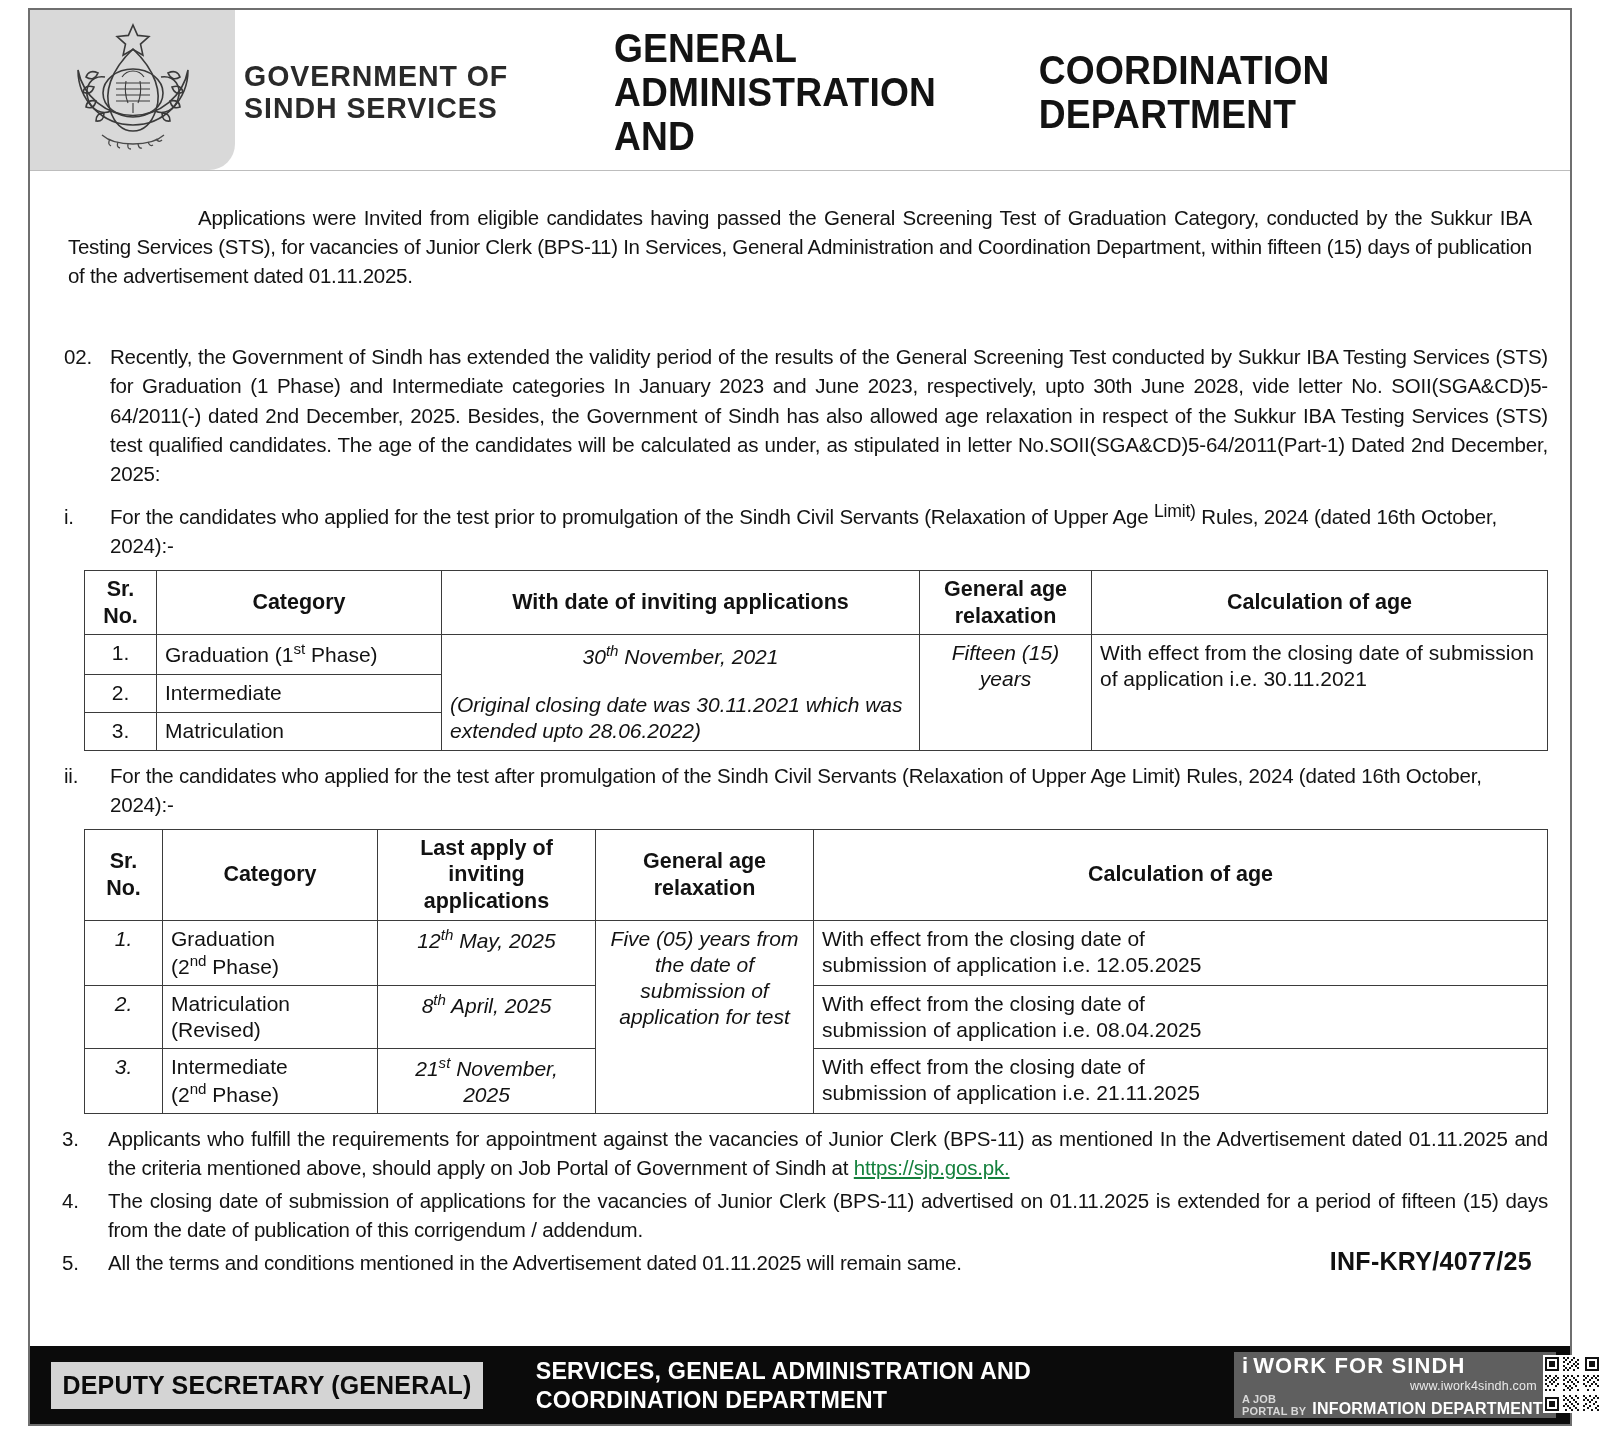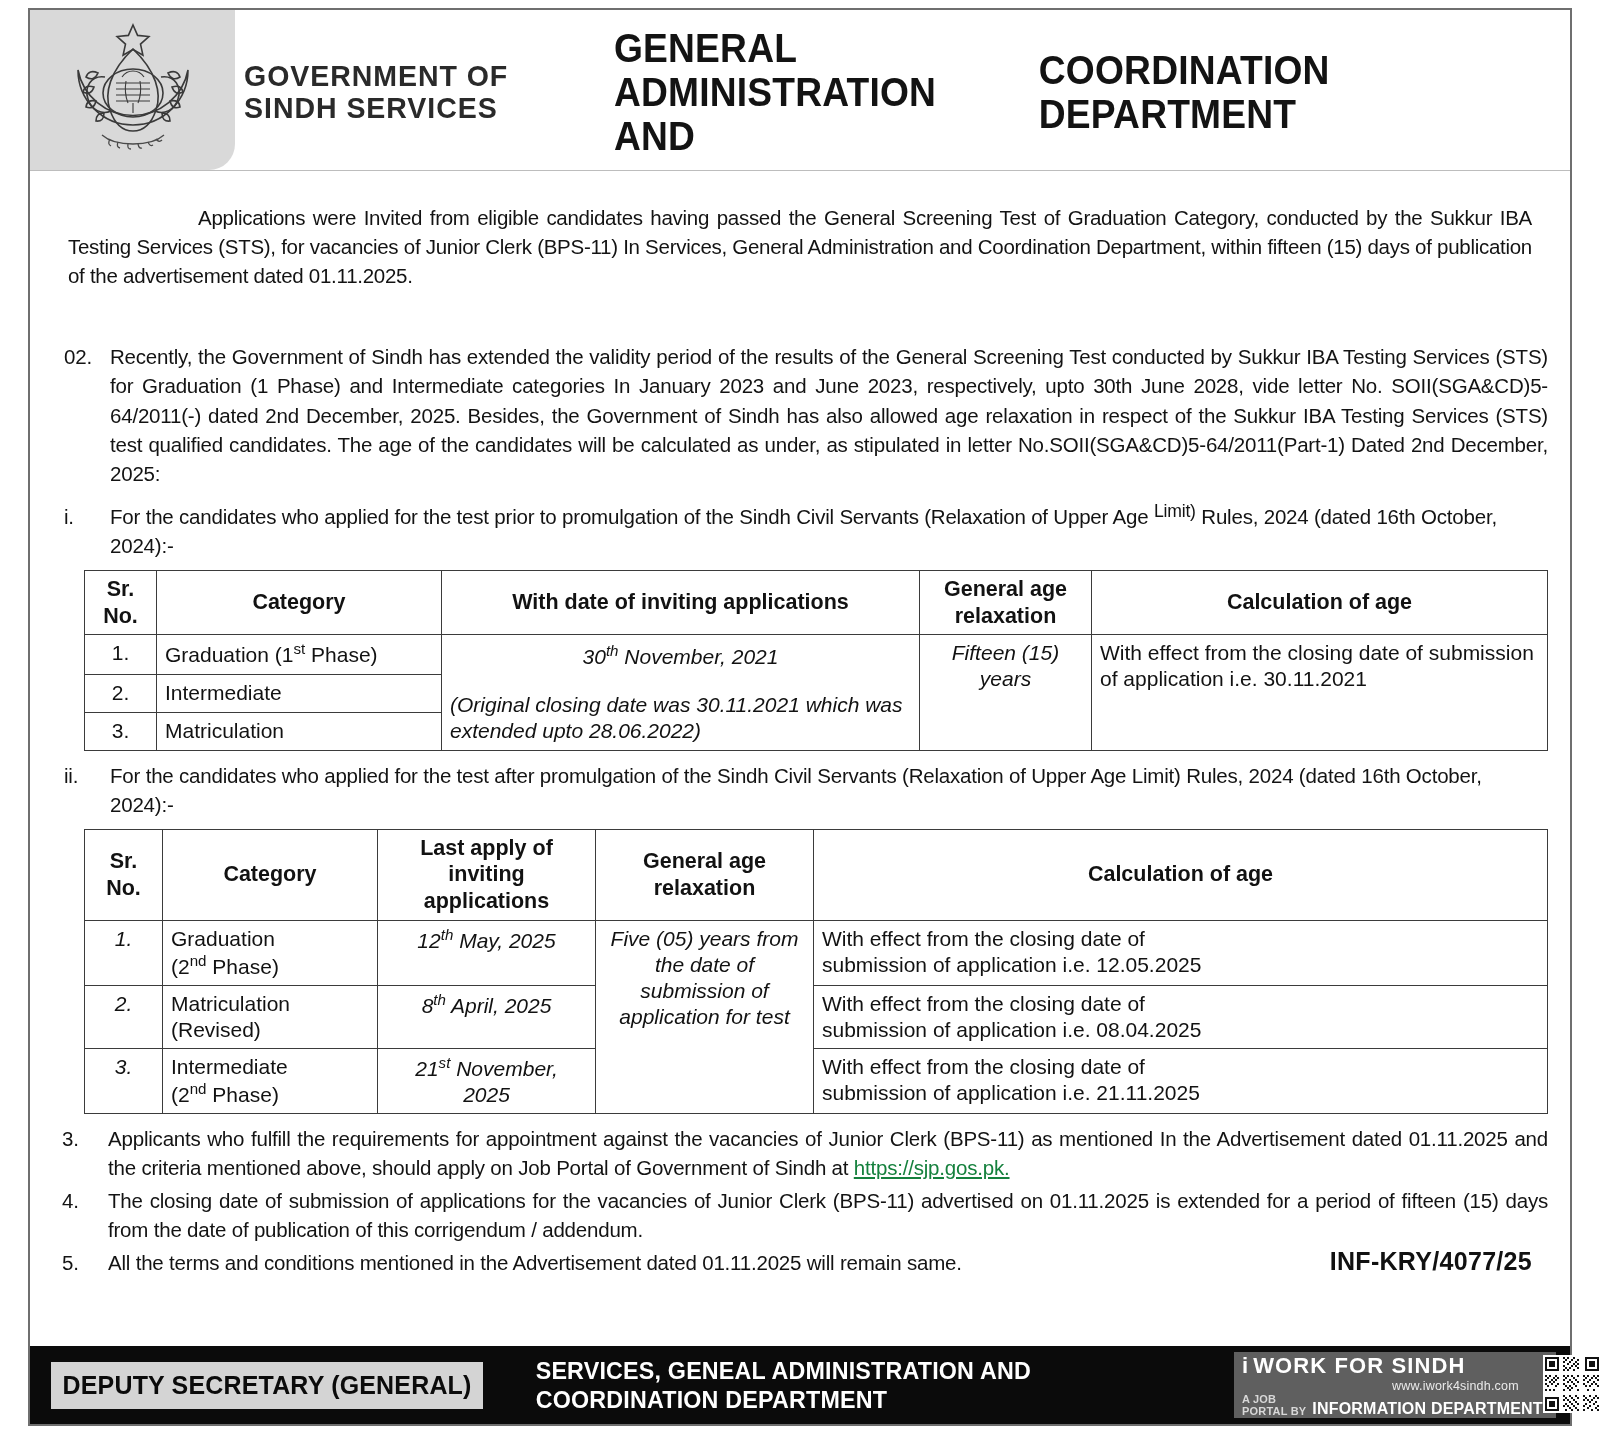--- a/index.html
+++ b/index.html
@@ -208,21 +208,21 @@
   }
   .iwork-left{flex:1 1 auto;}
   .iwork-r1{
     color:#fff;font-weight:bold;font-size:22px;
     letter-spacing:1.1px;line-height:1;
     white-space:nowrap;
   }
   .iwork-i{display:inline-block;margin-right:4px;}
   .iwork-r2{
     color:#eaeaea;font-size:12.5px;line-height:1.05;
-    text-align:right;padding-right:24px;margin-top:3px;
+    text-align:right;padding-right:6px;margin-top:3px;
     letter-spacing:0.2px;
   }
   .iwork-r3{
     display:flex;align-items:flex-end;gap:6px;margin-top:1px;
   }
   .iwork-job{
     color:#d8d8d8;font-size:11px;font-weight:bold;
     line-height:1.05;letter-spacing:0.2px;white-space:nowrap;
   }
   .iwork-infodept{

